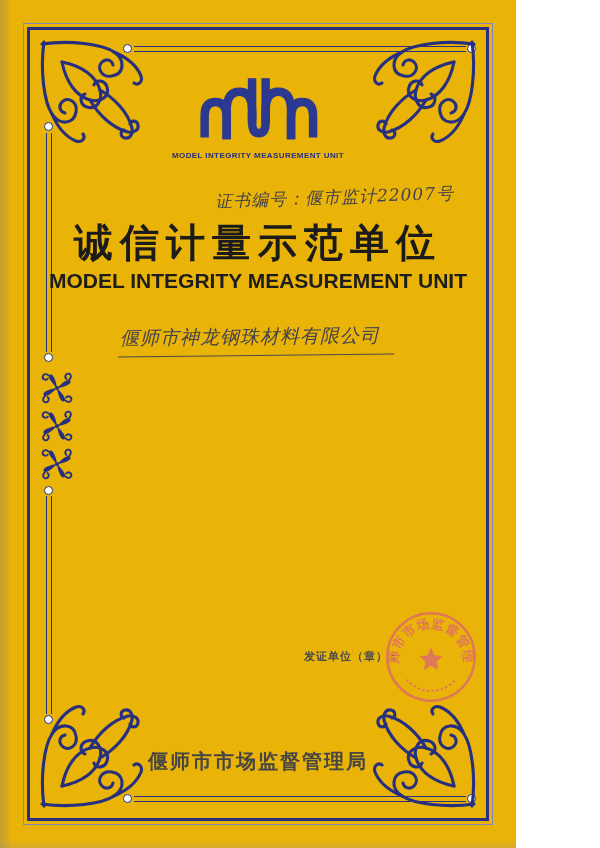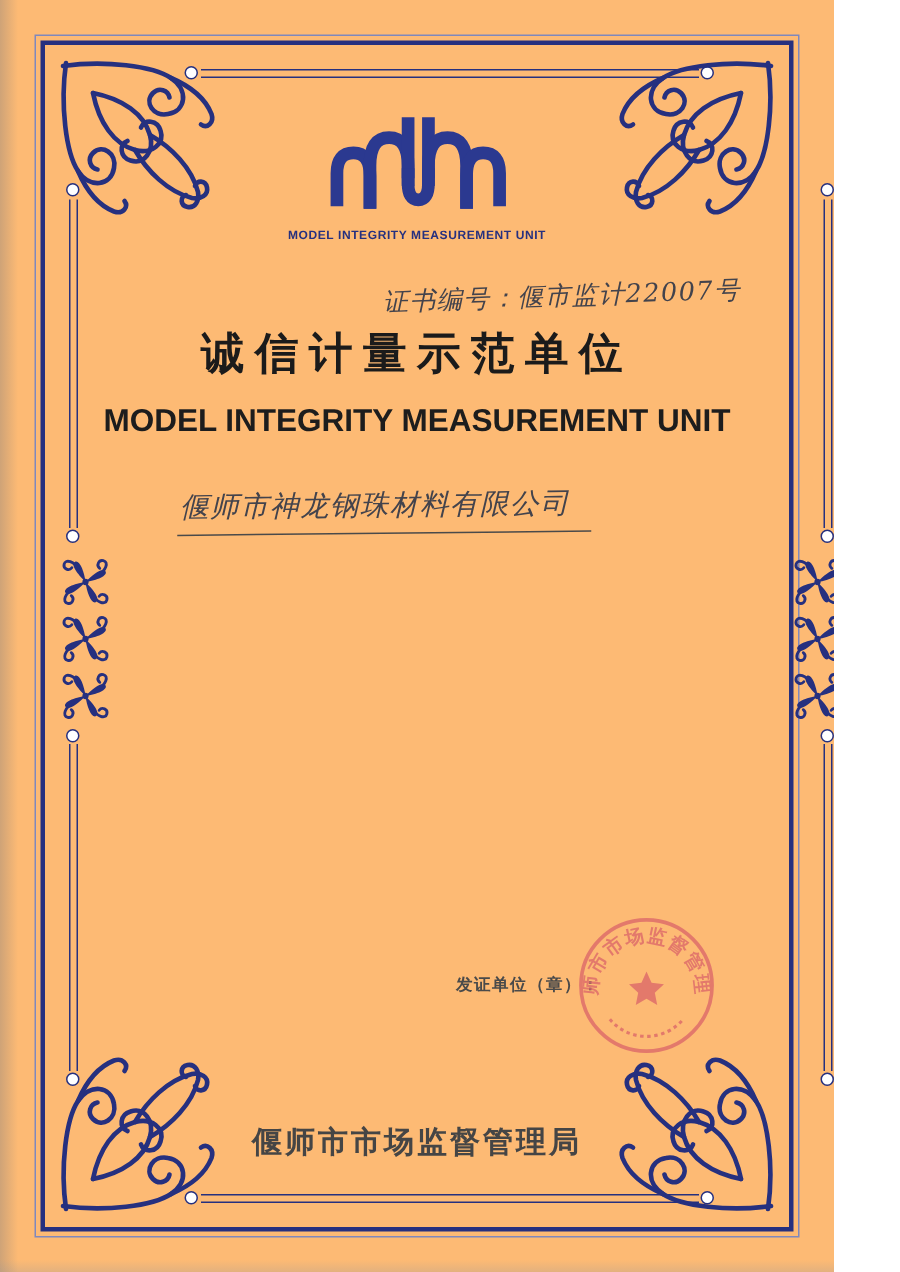--- a/index.html
+++ b/index.html
@@ -6,21 +6,21 @@
     --navy:#26307f;
     --navy-soft:#7f88bd;
     --ink:#3a3a3a;
     --hand:#43434c;
     --seal:#dd6a6a;
   }
   *{margin:0;padding:0;box-sizing:border-box;}
   html,body{background:#ffffff;}
   body{font-family:"Liberation Sans","DejaVu Sans",sans-serif;}
   .sheet{
-    position:relative;width:556px;height:848px;background:#fdba74;overflow:hidden;
+    position:relative;width:516px;height:848px;background:#eab308;overflow:hidden;
   }
   
   .edge-shade-left{position:absolute;left:0;top:0;width:12px;height:100%;
     background:linear-gradient(90deg,rgba(120,120,125,.35),rgba(255,255,255,0));}
   .edge-shade-bottom{position:absolute;left:0;bottom:0;width:100%;height:8px;
     background:linear-gradient(0deg,rgba(150,150,155,.25),rgba(255,255,255,0));}
   
   .frame-outer-thin{position:absolute;inset:23px;border:1px solid var(--navy-soft);}
   .frame-outer-thick{position:absolute;inset:27px;border:3px solid var(--navy);}
   
@@ -38,21 +38,21 @@
   .logo-mark{width:122px;height:74px;display:inline-block;}
   .logo-caption{margin-top:3px;font-size:8px;font-weight:bold;letter-spacing:.4px;
     color:var(--navy);font-family:"Liberation Sans",sans-serif;}
   
   .cert-no{position:absolute;right:62px;top:186px;font-size:17px;color:var(--hand);
     font-family:"DejaVu Serif",serif;font-style:italic;transform:rotate(-2deg);
     letter-spacing:1px;white-space:nowrap;}
   
   .title-cn{position:absolute;left:0;top:216px;width:100%;text-align:center;
     font-family:"Liberation Serif","DejaVu Serif",serif;font-weight:900;
-    font-size:29px;letter-spacing:7px;color:#1b1b1b;white-space:nowrap;}
+    font-size:39px;letter-spacing:7px;color:#1b1b1b;white-space:nowrap;}
   .title-en{position:absolute;left:0;top:269px;width:100%;text-align:center;
     font-weight:800;font-size:21px;letter-spacing:0;color:#1d1d1d;white-space:nowrap;}
   
   .company{position:absolute;left:118px;top:324px;font-size:19px;color:var(--hand);
     font-family:"DejaVu Serif",serif;font-style:italic;letter-spacing:1px;
     padding:0 14px 5px 2px;border-bottom:1.5px solid #4a4a4a;transform:rotate(-.6deg);
     white-space:nowrap;}
   
   .body-text{position:absolute;left:118px;right:82px;top:371px;
     font-size:20.5px;line-height:38px;color:var(--ink);text-align:justify;

